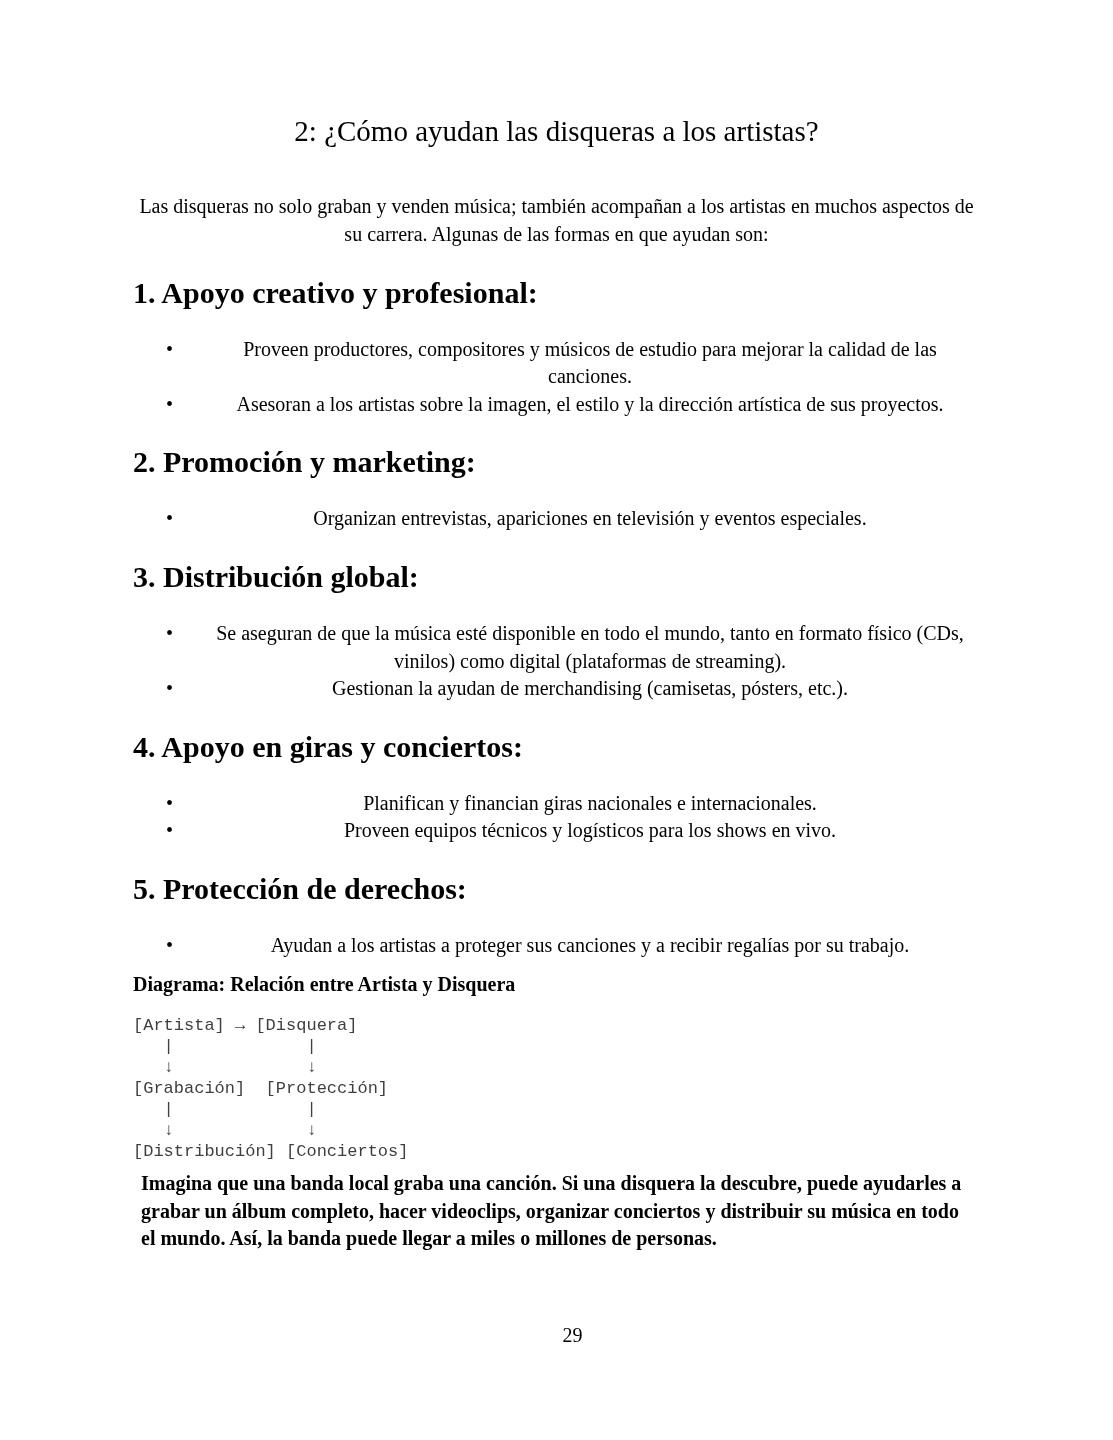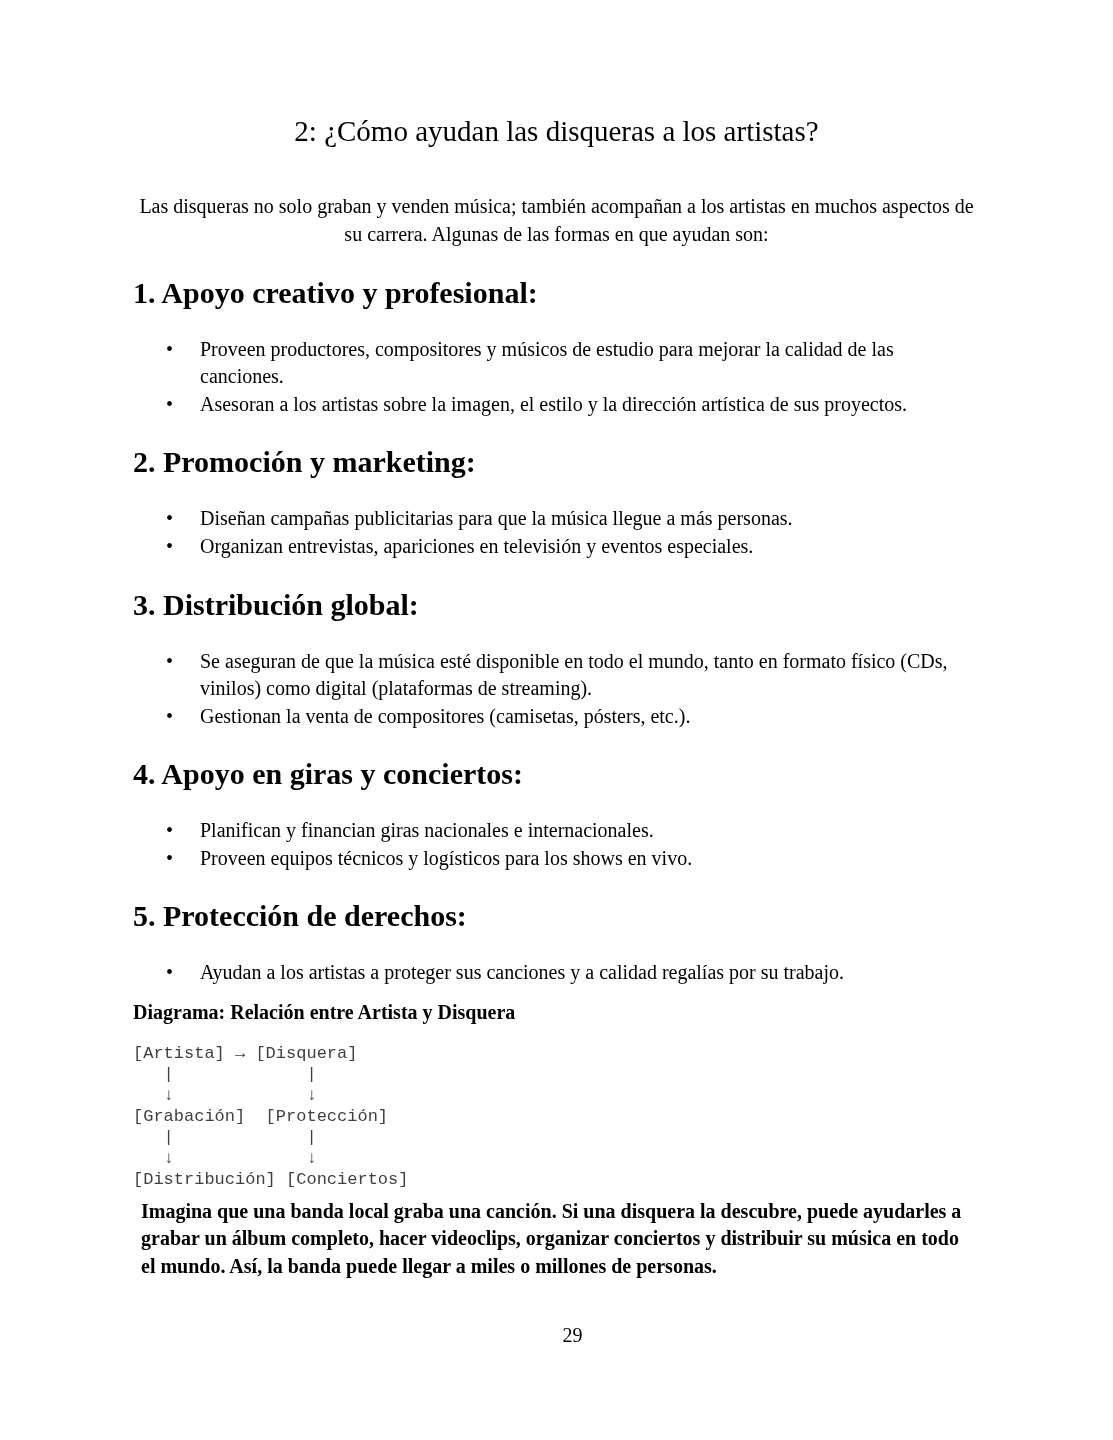--- a/index.html
+++ b/index.html
@@ -38,20 +38,21 @@
   h2.section-heading {
     font-size: 30px;
     font-weight: bold;
     margin: 24px 0 0 0;
     line-height: 1.3;
   }
   ul.bullet-list {
     list-style: none;
     margin: 24px 0 0 0;
     padding: 0;
+    text-align: center;
   }
   ul.bullet-list li {
     position: relative;
     padding-left: 67px;
     margin: 0;
   }
   ul.bullet-list li::before {
     content: "\2022";
     position: absolute;
     left: 33px;
@@ -99,45 +100,44 @@
     <h2 class="section-heading">1. Apoyo creativo y profesional:</h2>
     <ul class="bullet-list">
       <li>Proveen productores, compositores y músicos de estudio para mejorar la calidad de las canciones.</li>
       <li>Asesoran a los artistas sobre la imagen, el estilo y la dirección artística de sus proyectos.</li>
     </ul>
   </section>
 
   <section>
     <h2 class="section-heading">2. Promoción y marketing:</h2>
     <ul class="bullet-list">
-      <li>Diseñan campañas publicitarias para que la música llegue a más personas.</li>
       <li>Organizan entrevistas, apariciones en televisión y eventos especiales.</li>
     </ul>
   </section>
 
   <section>
     <h2 class="section-heading">3. Distribución global:</h2>
     <ul class="bullet-list">
       <li>Se aseguran de que la música esté disponible en todo el mundo, tanto en formato físico (CDs, vinilos) como digital (plataformas de streaming).</li>
-      <li>Gestionan la venta de compositores (camisetas, pósters, etc.).</li>
+      <li>Gestionan la ayudan de merchandising (camisetas, pósters, etc.).</li>
     </ul>
   </section>
 
   <section>
     <h2 class="section-heading">4. Apoyo en giras y conciertos:</h2>
     <ul class="bullet-list">
       <li>Planifican y financian giras nacionales e internacionales.</li>
       <li>Proveen equipos técnicos y logísticos para los shows en vivo.</li>
     </ul>
   </section>
 
   <section>
     <h2 class="section-heading">5. Protección de derechos:</h2>
     <ul class="bullet-list">
-      <li>Ayudan a los artistas a proteger sus canciones y a calidad regalías por su trabajo.</li>
+      <li>Ayudan a los artistas a proteger sus canciones y a recibir regalías por su trabajo.</li>
     </ul>
   </section>
 
   <p class="diagram-heading">Diagrama: Relación entre Artista y Disquera</p>
 
   <pre class="diagram">[Artista] → [Disquera]
    |             |
    ↓             ↓
 [Grabación]  [Protección]
    |             |

